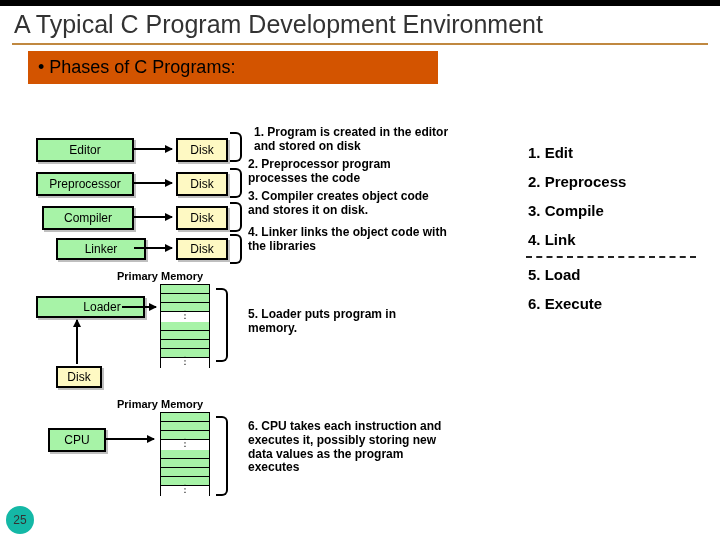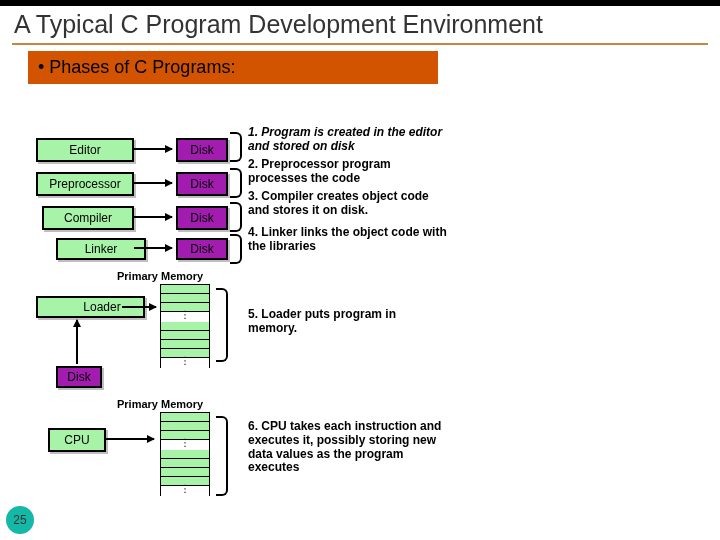--- a/index.html
+++ b/index.html
@@ -48,21 +48,21 @@
     text-align: center;
     font-size: 12px;
     display: flex;
     align-items: center;
     justify-content: center;
     box-shadow: 2px 2px 0 rgba(0,0,0,0.25);
   }
   .disk-box {
     position: absolute;
     border: 2px solid #000;
-    background: #a21caf;
+    background: #fef9c3;
     text-align: center;
     font-size: 12px;
     display: flex;
     align-items: center;
     justify-content: center;
     box-shadow: 2px 2px 0 rgba(0,0,0,0.25);
   }
   .memory {
     position: absolute;
     width: 50px;
@@ -187,21 +187,21 @@
   <div class="disk-box" style="left:146px; top:0px; width:48px; height:20px;">Disk</div>
   <div class="disk-box" style="left:146px; top:34px; width:48px; height:20px;">Disk</div>
   <div class="disk-box" style="left:146px; top:68px; width:48px; height:20px;">Disk</div>
   <div class="disk-box" style="left:146px; top:100px; width:48px; height:18px;">Disk</div>
 
   <div class="brace" style="left:200px; top:-6px; height:26px;"></div>
   <div class="brace" style="left:200px; top:30px; height:26px;"></div>
   <div class="brace" style="left:200px; top:64px; height:26px;"></div>
   <div class="brace" style="left:200px; top:96px; height:26px;"></div>
 
-  <div class="desc" style="left:218px; top:-12px;font-style:italic;">1. Program is created in the editor and stored on disk</div>
+  <div class="desc" style="left:224px; top:-12px;">1. Program is created in the editor and stored on disk</div>
   <div class="desc" style="left:218px; top:20px;">2. Preprocessor program processes the code</div>
   <div class="desc" style="left:218px; top:52px;">3. Compiler creates object code and stores it on disk.</div>
   <div class="desc" style="left:218px; top:88px;">4. Linker links the object code with the libraries</div>
 
   <div class="memory-label" style="left:64px; top:132px;">Primary Memory</div>
   <div class="memory" style="left:130px; top:146px;">
     <div class="cell"></div>
       <div class="cell"></div>
       <div class="cell"></div>
     <div class="dots">⋮</div>
@@ -232,16 +232,25 @@
       <div class="cell"></div>
     <div class="dots">⋮</div>
   </div>
 
   <div class="stage-box" style="left:18px; top:290px; width:54px; height:20px;">CPU</div>
   <div class="arrow-h" style="left:76px; top:300px; width:48px;"></div>
 
   <div class="brace" style="left:186px; top:278px; height:76px;"></div>
   <div class="desc" style="left:218px; top:282px; width:210px;">6. CPU takes each instruction and executes it, possibly storing new data values as the program executes</div>
 
+  <div class="phase-list">
+    <div class="phase-item">1. Edit</div>
+    <div class="phase-item">2. Preprocess</div>
+    <div class="phase-item">3. Compile</div>
+    <div class="phase-item">4. Link</div>
+    <div class="phase-divider"></div>
+    <div class="phase-item">5. Load</div>
+    <div class="phase-item">6. Execute</div>
+  </div>
 
 </div>
 
 <div class="page-num">25</div>
 
 </body></html>

